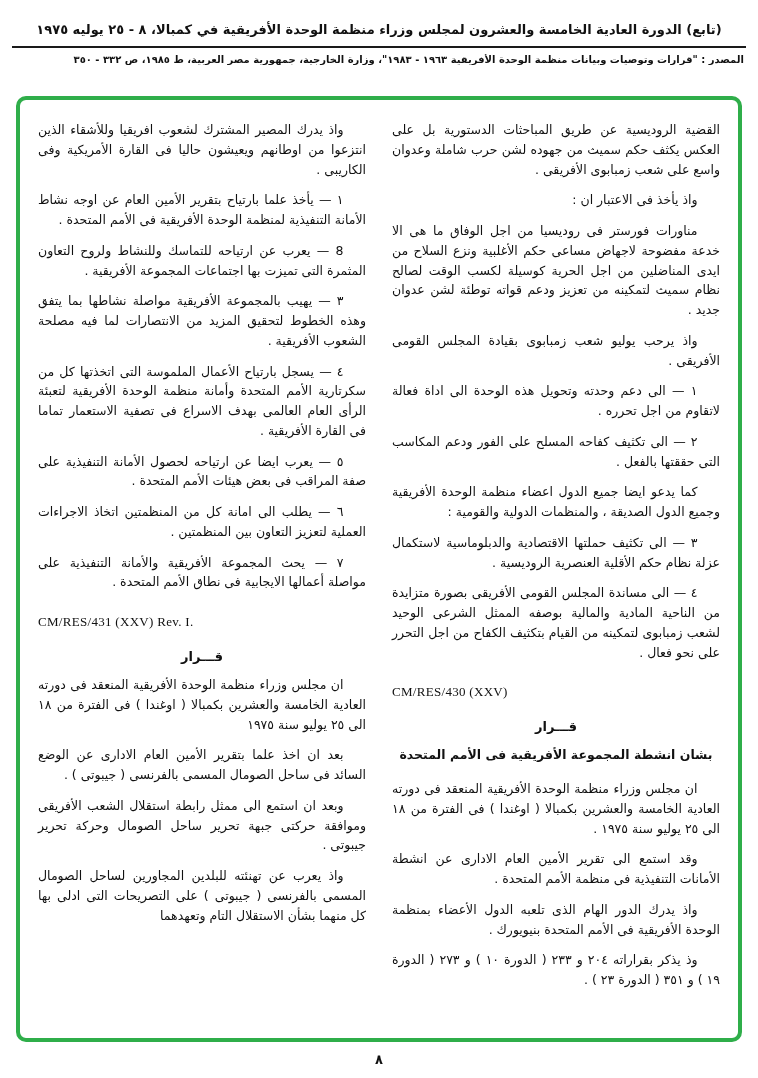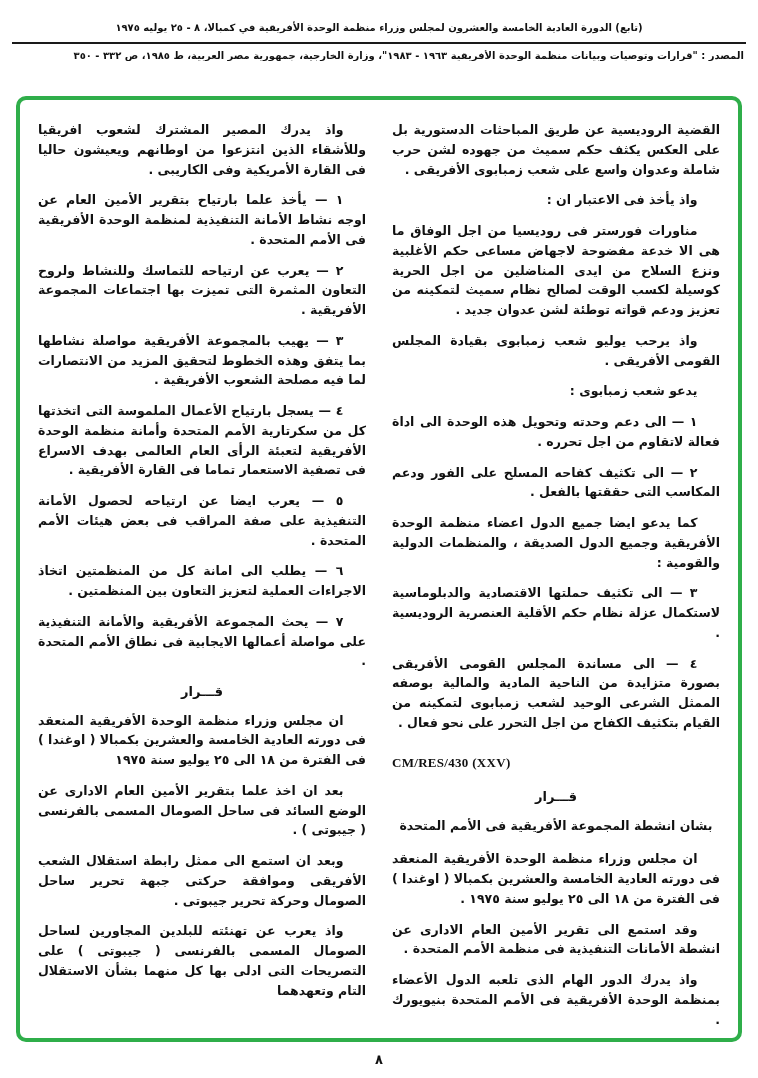--- a/index.html
+++ b/index.html
@@ -13,21 +13,21 @@
     width:758px;height:1078px;
     background:#ffffff;
     overflow:hidden;
     font-family:"DejaVu Sans",sans-serif;
     color:var(--ink);
   }
   .hdr{padding-top:22px;}
   .hdr-title{
     direction:rtl;
     text-align:center;
-    font-size:10px;
+    font-size:13px;
     font-weight:bold;
     padding:0 14px;
     color:var(--ink);
   }
   .hdr-rule{
     border:0;border-top:2px solid var(--rule);
     margin:9px 12px 6px 12px;
   }
   .hdr-source{
     direction:rtl;
@@ -57,21 +57,21 @@
   }
   .col{
     flex:1 1 0;
     min-width:0;
     direction:rtl;
     font-size:12.5px;
     line-height:1.58;
     text-align:justify;
     color:var(--ink);
   }
-  .col p{margin:0 0 11px 0;font-weight:bold;}
+  .col p{margin:0 0 11px 0;}
   .col p:last-child{margin-bottom:0;}
   .indent{text-indent:1.8em;}
   .code{
     direction:ltr;
     text-align:left;
     font-family:"Liberation Serif",serif;
     font-size:13px;
     letter-spacing:.3px;
     margin:20px 0 14px 0 !important;
   }
@@ -113,44 +113,44 @@
   </header>
 
   <main class="frame">
     <div class="columns">
 
       <section class="col">
         <p class="body">القضية الروديسية عن طريق المباحثات الدستورية بل على العكس يكثف حكم سميث من جهوده لشن حرب شاملة وعدوان واسع على شعب زمبابوى الأفريقى .</p>
         <p class="body indent">واذ يأخذ فى الاعتبار ان :</p>
         <p class="body indent">مناورات فورستر فى روديسيا من اجل الوفاق ما هى الا خدعة مفضوحة لاجهاض مساعى حكم الأغلبية ونزع السلاح من ايدى المناضلين من اجل الحرية كوسيلة لكسب الوقت لصالح نظام سميث لتمكينه من تعزيز ودعم قواته توطئة لشن عدوان جديد .</p>
         <p class="body indent">واذ يرحب يوليو شعب زمبابوى بقيادة المجلس القومى الأفريقى .</p>
-        <p class="body indent">يدعو شعب زمبابوى :</p>
         <p class="body indent">١ — الى دعم وحدته وتحويل هذه الوحدة الى اداة فعالة لاتقاوم من اجل تحرره .</p>
         <p class="body indent">٢ — الى تكثيف كفاحه المسلح على الفور ودعم المكاسب التى حققتها بالفعل .</p>
         <p class="body indent">كما يدعو ايضا جميع الدول اعضاء منظمة الوحدة الأفريقية وجميع الدول الصديقة ، والمنظمات الدولية والقومية :</p>
         <p class="body indent">٣ — الى تكثيف حملتها الاقتصادية والدبلوماسية لاستكمال عزلة نظام حكم الأقلية العنصرية الروديسية .</p>
         <p class="body indent">٤ — الى مساندة المجلس القومى الأفريقى بصورة متزايدة من الناحية المادية والمالية بوصفه الممثل الشرعى الوحيد لشعب زمبابوى لتمكينه من القيام بتكثيف الكفاح من اجل التحرر على نحو فعال .</p>
         <p class="code">CM/RES/430 (XXV)</p>
         <p class="heading">قـــرار</p>
         <p class="subject">بشان انشطة المجموعة الأفريقية فى الأمم المتحدة</p>
         <p class="body indent">ان مجلس وزراء منظمة الوحدة الأفريقية المنعقد فى دورته العادية الخامسة والعشرين بكمبالا ( اوغندا ) فى الفترة من ١٨ الى ٢٥ يوليو سنة ١٩٧٥ .</p>
         <p class="body indent">وقد استمع الى تقرير الأمين العام الادارى عن انشطة الأمانات التنفيذية فى منظمة الأمم المتحدة .</p>
         <p class="body indent">واذ يدرك الدور الهام الذى تلعبه الدول الأعضاء بمنظمة الوحدة الأفريقية فى الأمم المتحدة بنيويورك .</p>
         <p class="body indent">وذ يذكر بقراراته ٢٠٤ و ٢٣٣ ( الدورة ١٠ ) و ٢٧٣ ( الدورة ١٩ ) و ٣٥١ ( الدورة ٢٣ ) .</p>
       </section>
 
       <section class="col">
         <p class="body indent">واذ يدرك المصير المشترك لشعوب افريقيا وللأشقاء الذين انتزعوا من اوطانهم ويعيشون حاليا فى القارة الأمريكية وفى الكاريبى .</p>
         <p class="body indent">١ — يأخذ علما بارتياح بتقرير الأمين العام عن اوجه نشاط الأمانة التنفيذية لمنظمة الوحدة الأفريقية فى الأمم المتحدة .</p>
-        <p class="body indent">٢ — يعرب عن ارتياحه للتماسك وللنشاط ولروح التعاون المثمرة التى تميزت بها اجتماعات المجموعة الأفريقية .</p>
+        <p class="body indent">8 — يعرب عن ارتياحه للتماسك وللنشاط ولروح التعاون المثمرة التى تميزت بها اجتماعات المجموعة الأفريقية .</p>
         <p class="body indent">٣ — يهيب بالمجموعة الأفريقية مواصلة نشاطها بما يتفق وهذه الخطوط لتحقيق المزيد من الانتصارات لما فيه مصلحة الشعوب الأفريقية .</p>
         <p class="body indent">٤ — يسجل بارتياح الأعمال الملموسة التى اتخذتها كل من سكرتارية الأمم المتحدة وأمانة منظمة الوحدة الأفريقية لتعبئة الرأى العام العالمى بهدف الاسراع فى تصفية الاستعمار تماما فى القارة الأفريقية .</p>
         <p class="body indent">٥ — يعرب ايضا عن ارتياحه لحصول الأمانة التنفيذية على صفة المراقب فى بعض هيئات الأمم المتحدة .</p>
         <p class="body indent">٦ — يطلب الى امانة كل من المنظمتين اتخاذ الاجراءات العملية لتعزيز التعاون بين المنظمتين .</p>
         <p class="body indent">٧ — يحث المجموعة الأفريقية والأمانة التنفيذية على مواصلة أعمالها الايجابية فى نطاق الأمم المتحدة .</p>
+        <p class="code">CM/RES/431 (XXV) Rev. I.</p>
         <p class="heading">قـــرار</p>
         <p class="body indent">ان مجلس وزراء منظمة الوحدة الأفريقية المنعقد فى دورته العادية الخامسة والعشرين بكمبالا ( اوغندا ) فى الفترة من ١٨ الى ٢٥ يوليو سنة ١٩٧٥</p>
         <p class="body indent">بعد ان اخذ علما بتقرير الأمين العام الادارى عن الوضع السائد فى ساحل الصومال المسمى بالفرنسى ( جيبوتى ) .</p>
         <p class="body indent">وبعد ان استمع الى ممثل رابطة استقلال الشعب الأفريقى وموافقة حركتى جبهة تحرير ساحل الصومال وحركة تحرير جيبوتى .</p>
         <p class="body indent">واذ يعرب عن تهنئته للبلدين المجاورين لساحل الصومال المسمى بالفرنسى ( جيبوتى ) على التصريحات التى ادلى بها كل منهما بشأن الاستقلال التام وتعهدهما</p>
       </section>
 
     </div>
   </main>
 

